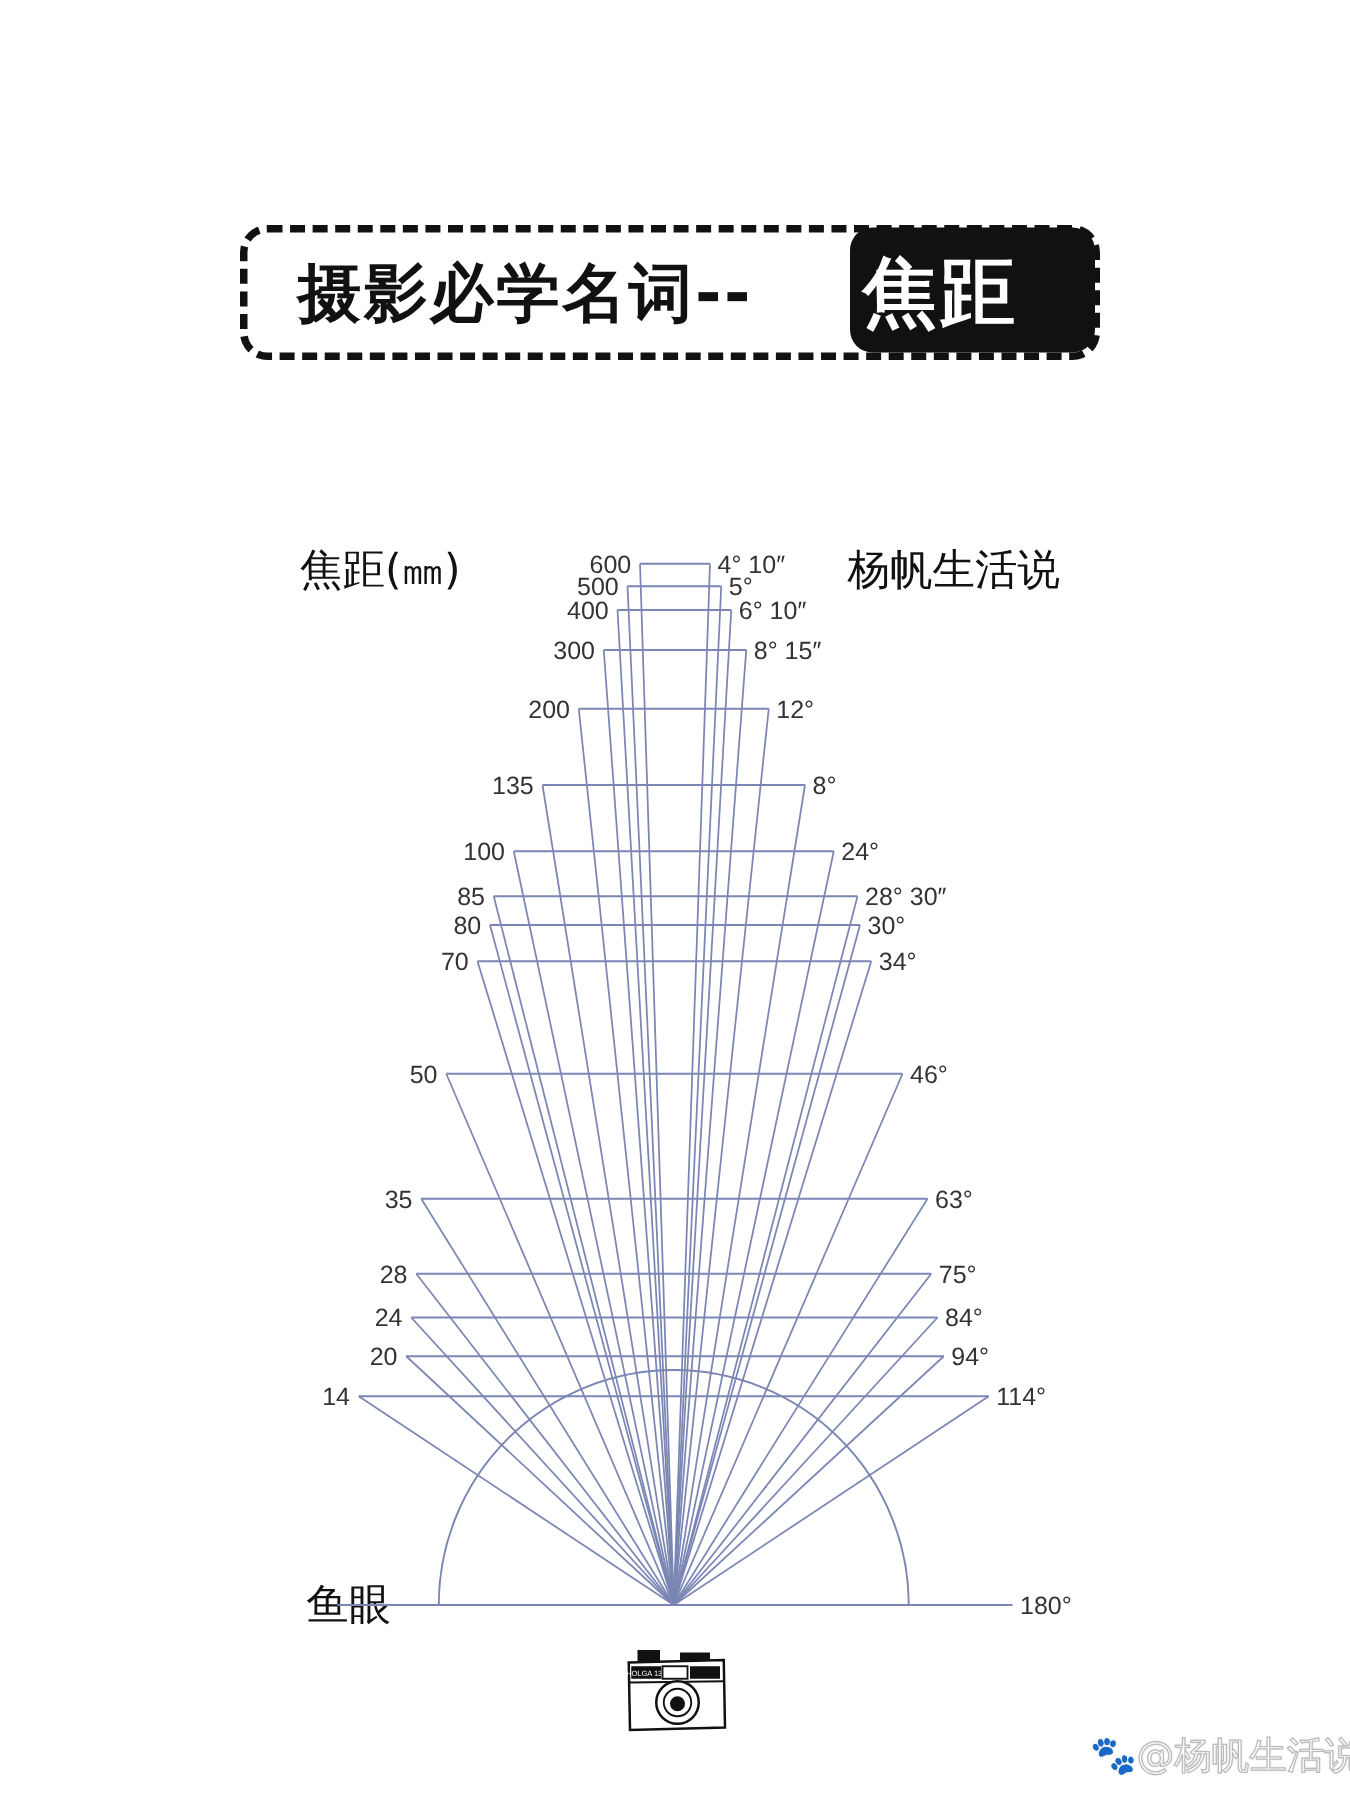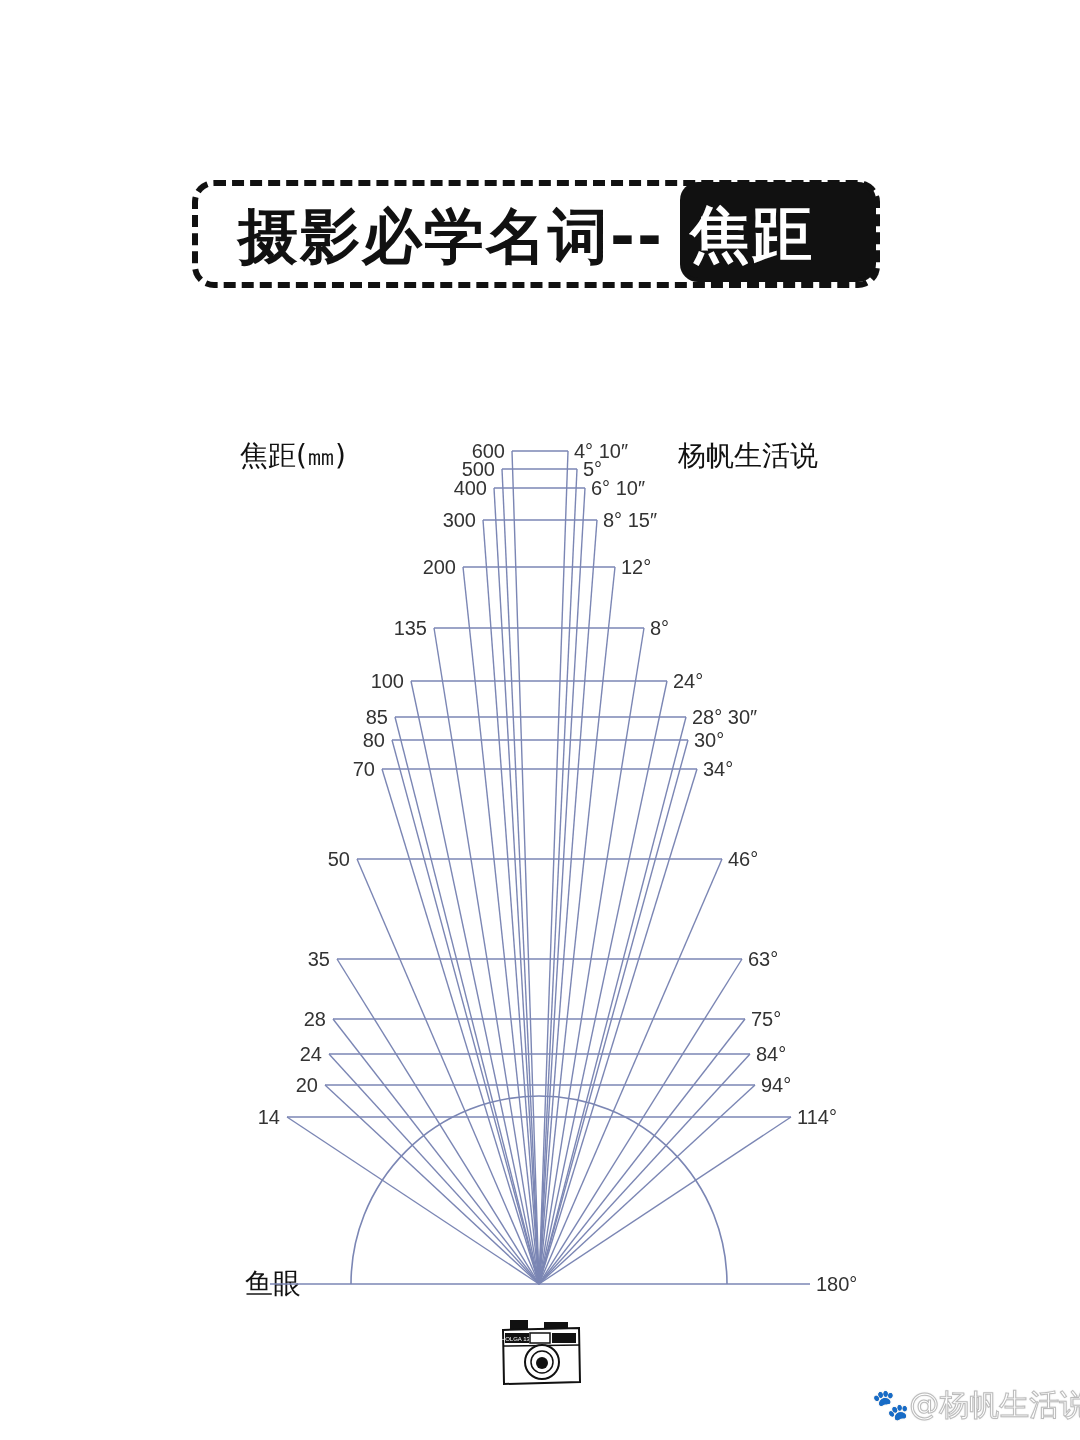--- a/index.html
+++ b/index.html
@@ -1,26 +1,26 @@
 <!DOCTYPE html>
 <html><head>
   <meta charset="utf-8">
   <style>
     html, body { margin: 0; padding: 0; background: #ffffff; }
     body { width: 1080px; height: 1440px; position: relative; overflow: hidden;
       font-family: "DejaVu Sans", sans-serif; color: #111; }
     .title-box { position: absolute; left: 192px; top: 180px; width: 688px; height: 108px;
       border: 6px dashed #111; border-radius: 22px; box-sizing: border-box; }
-    .title-text { position: absolute; left: 238px; top: 198px; font-size: 60px; font-weight: bold;
+    .title-text { position: absolute; left: 238px; top: 198px; font-size: 51px; font-weight: bold;
       letter-spacing: 2px; line-height: 76px; white-space: nowrap; color: #111; }
     .title-hl { position: absolute; left: 684px; top: 186px; height: 92px; width: 188px;
       background: #111; border-radius: 14px; box-shadow: 0 0 0 4px #111; }
     .title-hl-text { position: absolute; left: 690px; top: 194px; font-size: 60px; font-weight: bold;
       line-height: 80px; color: #ffffff; letter-spacing: 2px; white-space: nowrap; }
-    .axis-label { position: absolute; font-size: 28px; line-height: 40px; color: #111; white-space: nowrap; }
+    .axis-label { position: absolute; font-size: 34px; line-height: 40px; color: #111; white-space: nowrap; }
     svg.chart { position: absolute; left: 0; top: 0; }
     .fl-label { font-family: "Liberation Sans", sans-serif; font-size: 20px; fill: #333; }
     .camera { position: absolute; left: 500px; top: 1318px; width: 82px; height: 68px; }
     .watermark { position: absolute; left: 872px; top: 1387px; font-size: 30px; line-height: 36px;
       color: #ffffff; -webkit-text-stroke: 1px #bbb; text-shadow: 0 0 2px #ccc; white-space: nowrap; }
   </style>
 </head>
 <body>
 
 <div class="title-box"></div>

